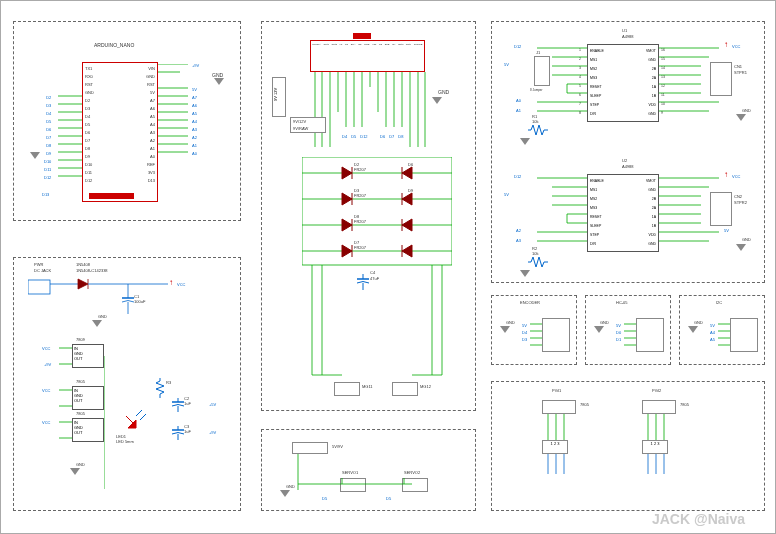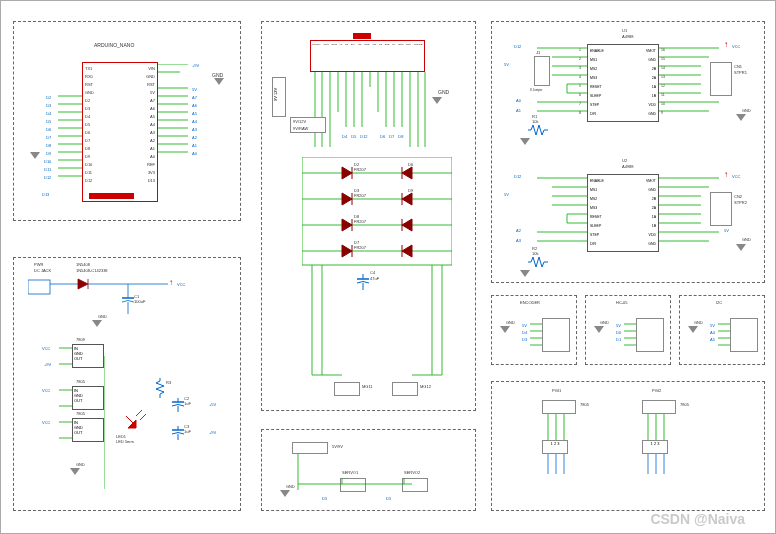--- a/index.html
+++ b/index.html
@@ -609,13 +609,13 @@
       <line x1="6" y1="0" x2="6" y2="20"></line>
         <line x1="14" y1="0" x2="14" y2="20"></line>
         <line x1="22" y1="0" x2="22" y2="20"></line>
       <line x1="106" y1="0" x2="106" y2="20"></line>
         <line x1="114" y1="0" x2="114" y2="20"></line>
         <line x1="122" y1="0" x2="122" y2="20"></line>
     </g>
   </svg>
 </div>
 
-<div class="watermark">CSDN @Naiva</div>
+<div class="watermark">JACK @Naiva</div>
 
 </body></html>

